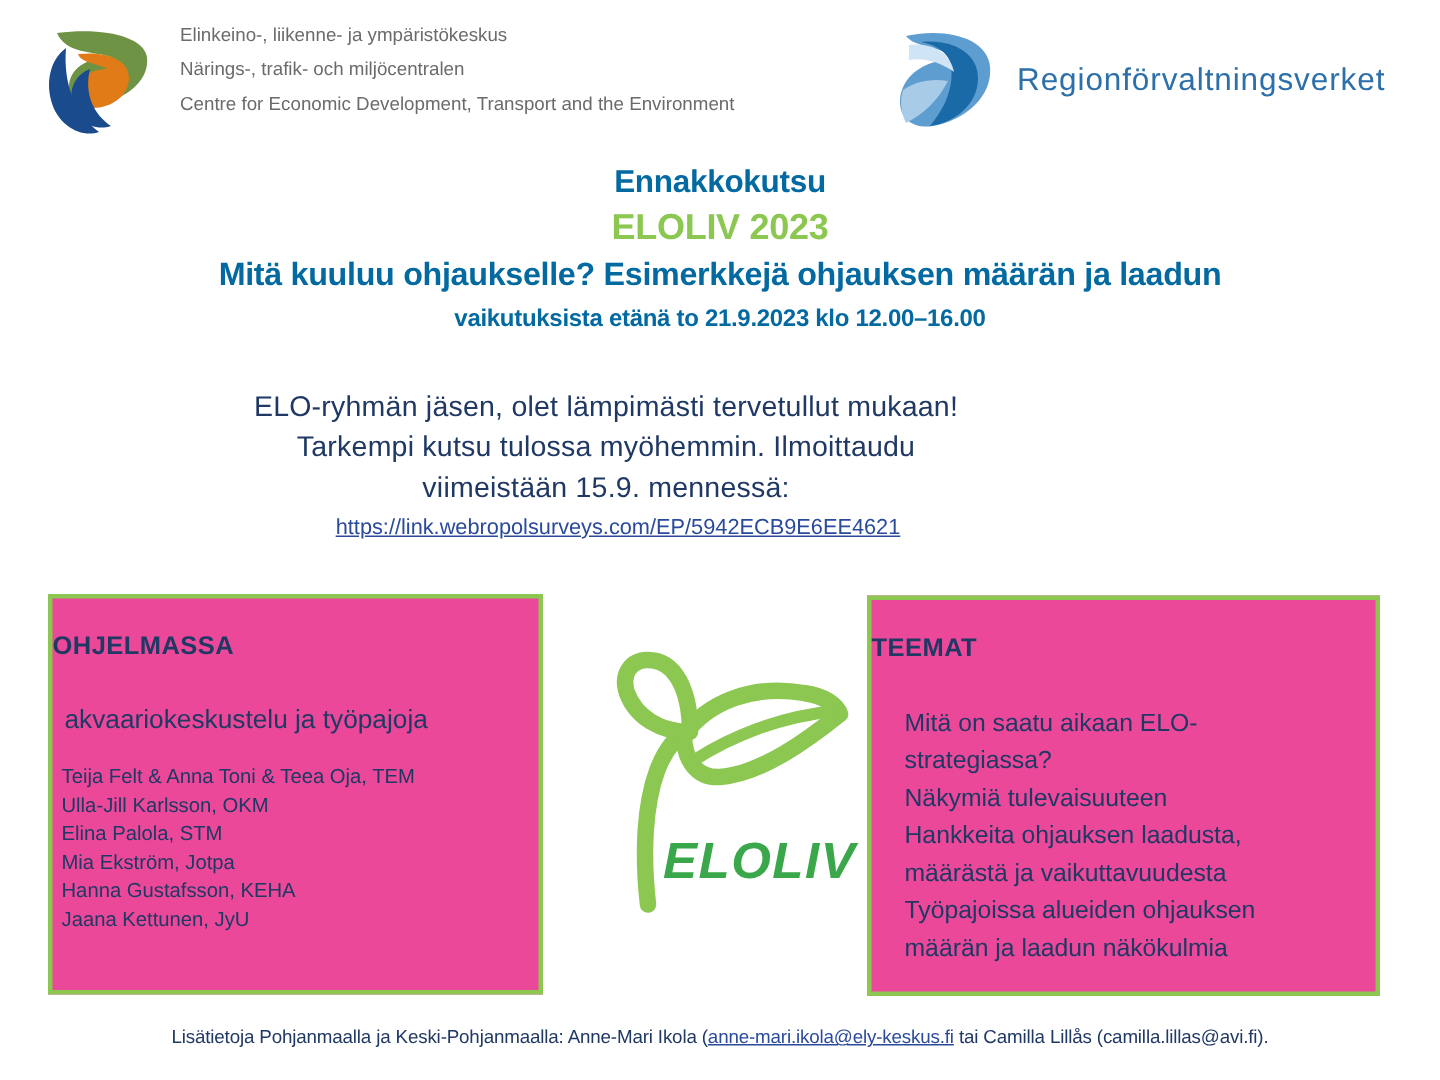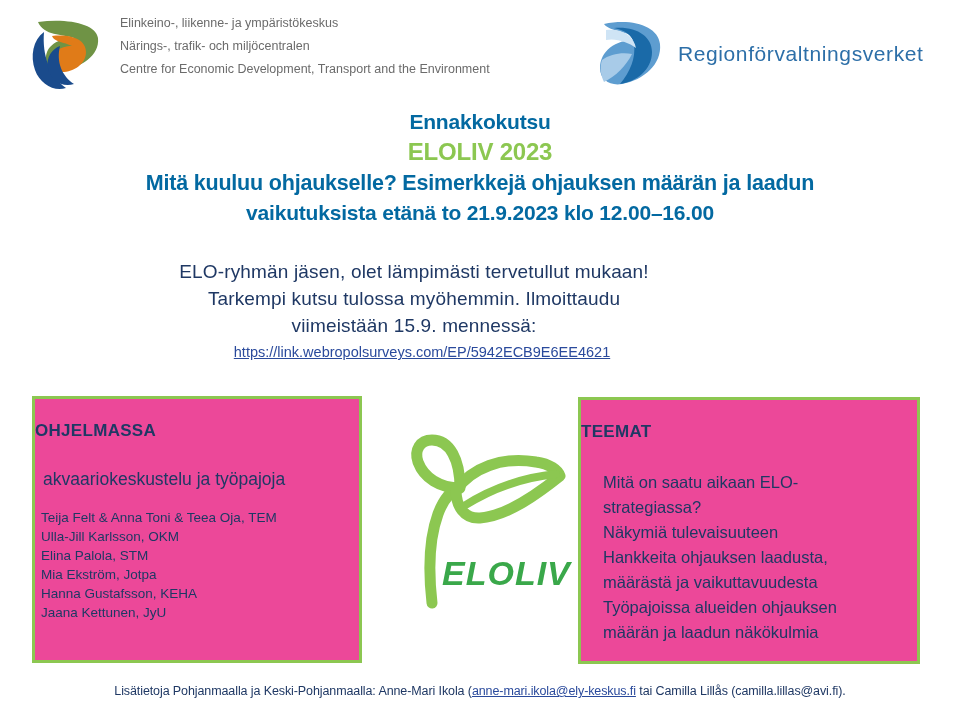--- a/index.html
+++ b/index.html
@@ -61,26 +61,26 @@
     text-align: center;
   }
   .t-line {
     font-weight: bold;
     color: #0369a1;
     letter-spacing: -0.2px;
   }
   #title-pre   { font-size: 21px; line-height: 28px; }
   #title-main  { font-size: 24px; line-height: 32px; color: #8CC751; }
   #title-sub1  { font-size: 21.5px; line-height: 30px; }
-  #title-sub2  { font-size: 21px; line-height: 30px; text-align: center; }
+  #title-sub2  { font-size: 16px; line-height: 30px; text-align: center; }
 
   
   #intro-block {
     position: absolute;
-    left: 10px; top: 258px;
+    left: 0; top: 258px;
     width: 808px;
     text-align: center;
     color: #1F3864;
   }
   .intro-line {
     font-size: 19px;
     line-height: 27px;
     letter-spacing: .15px;
   }
   #intro-link {

